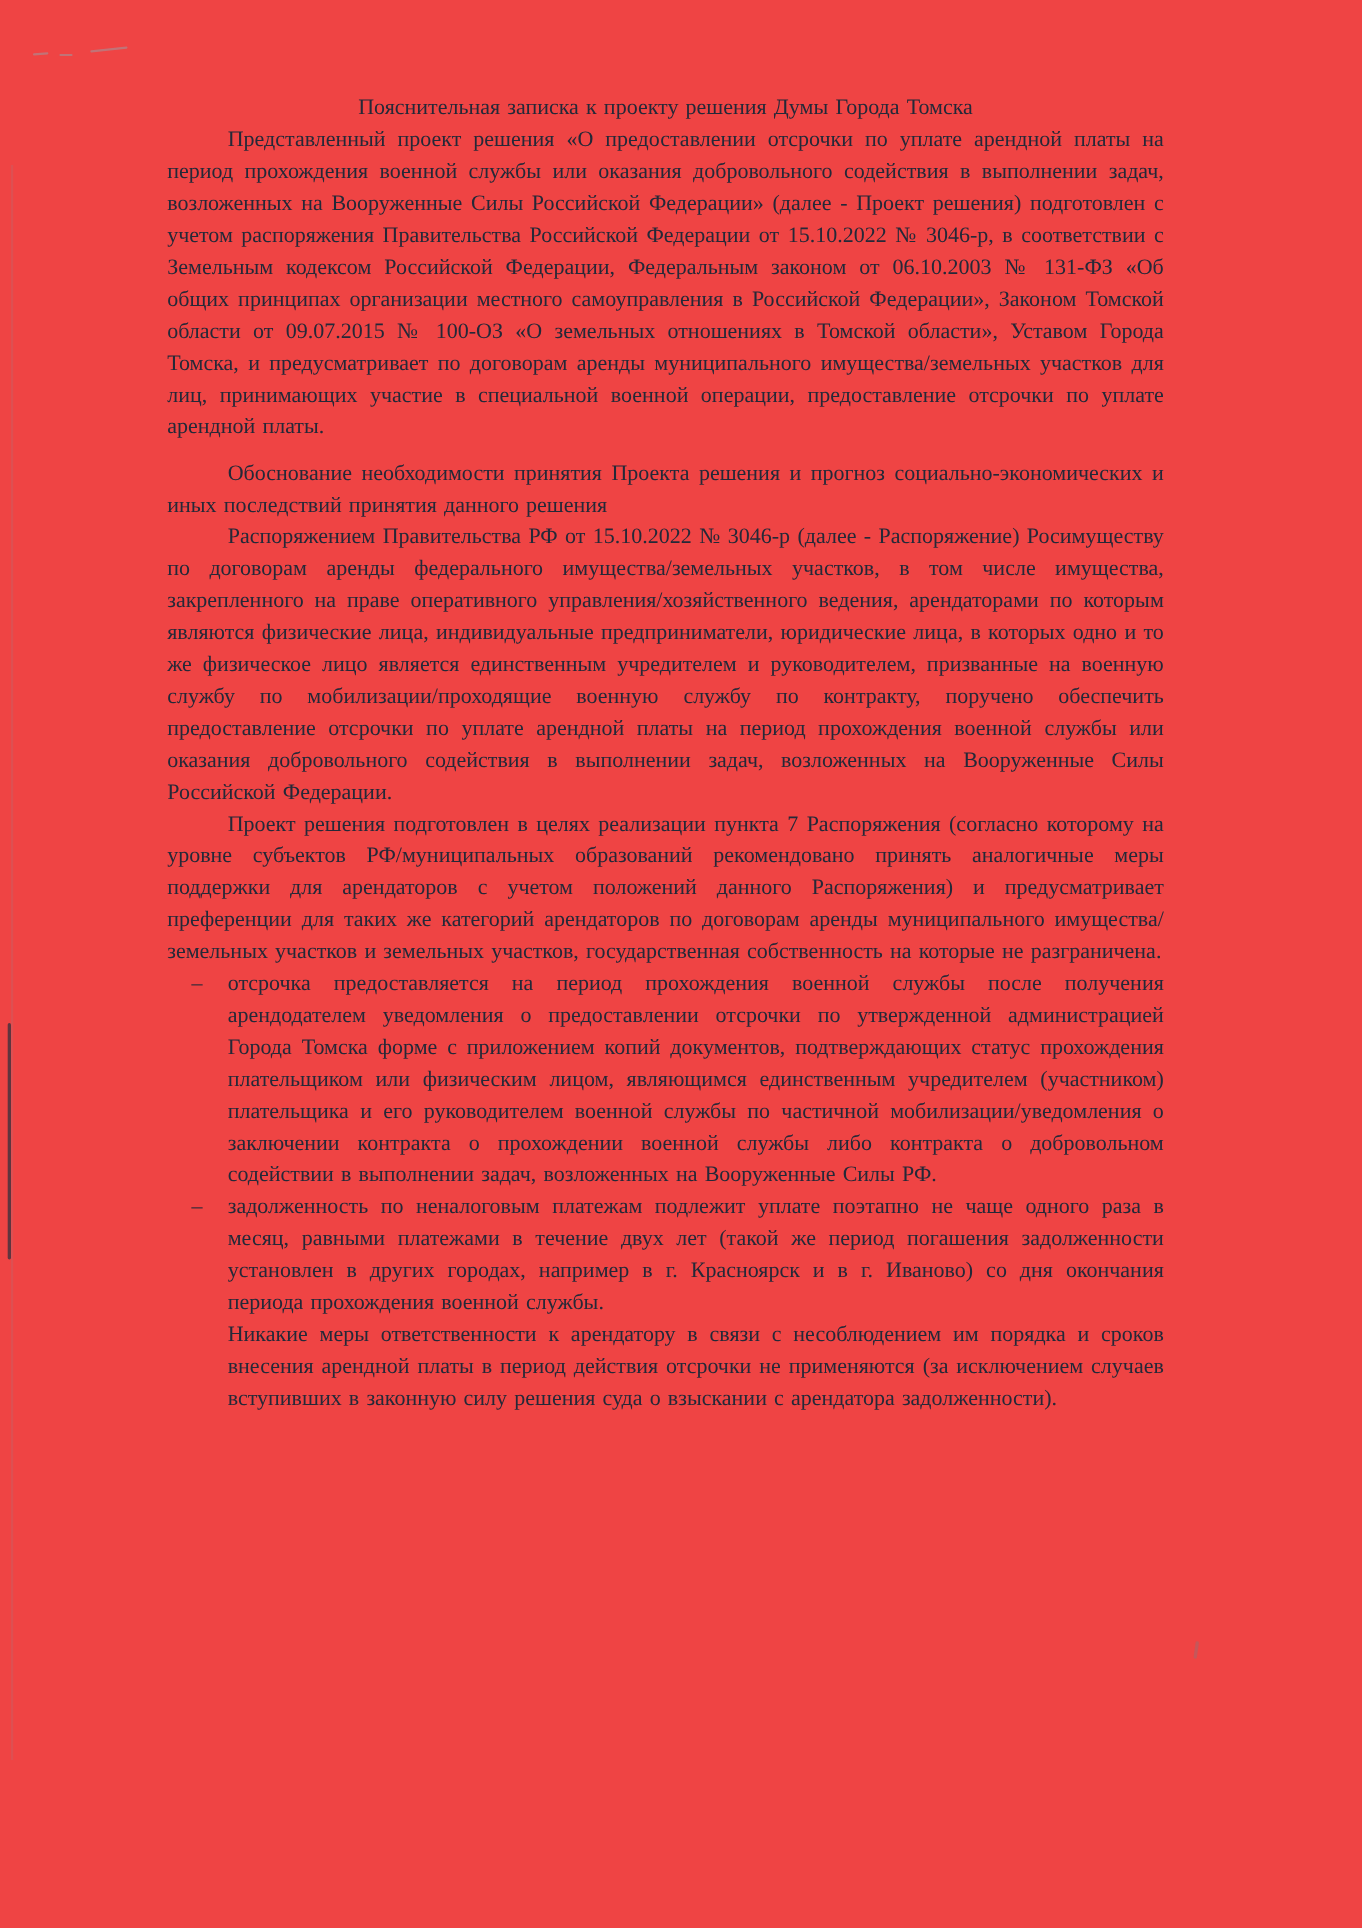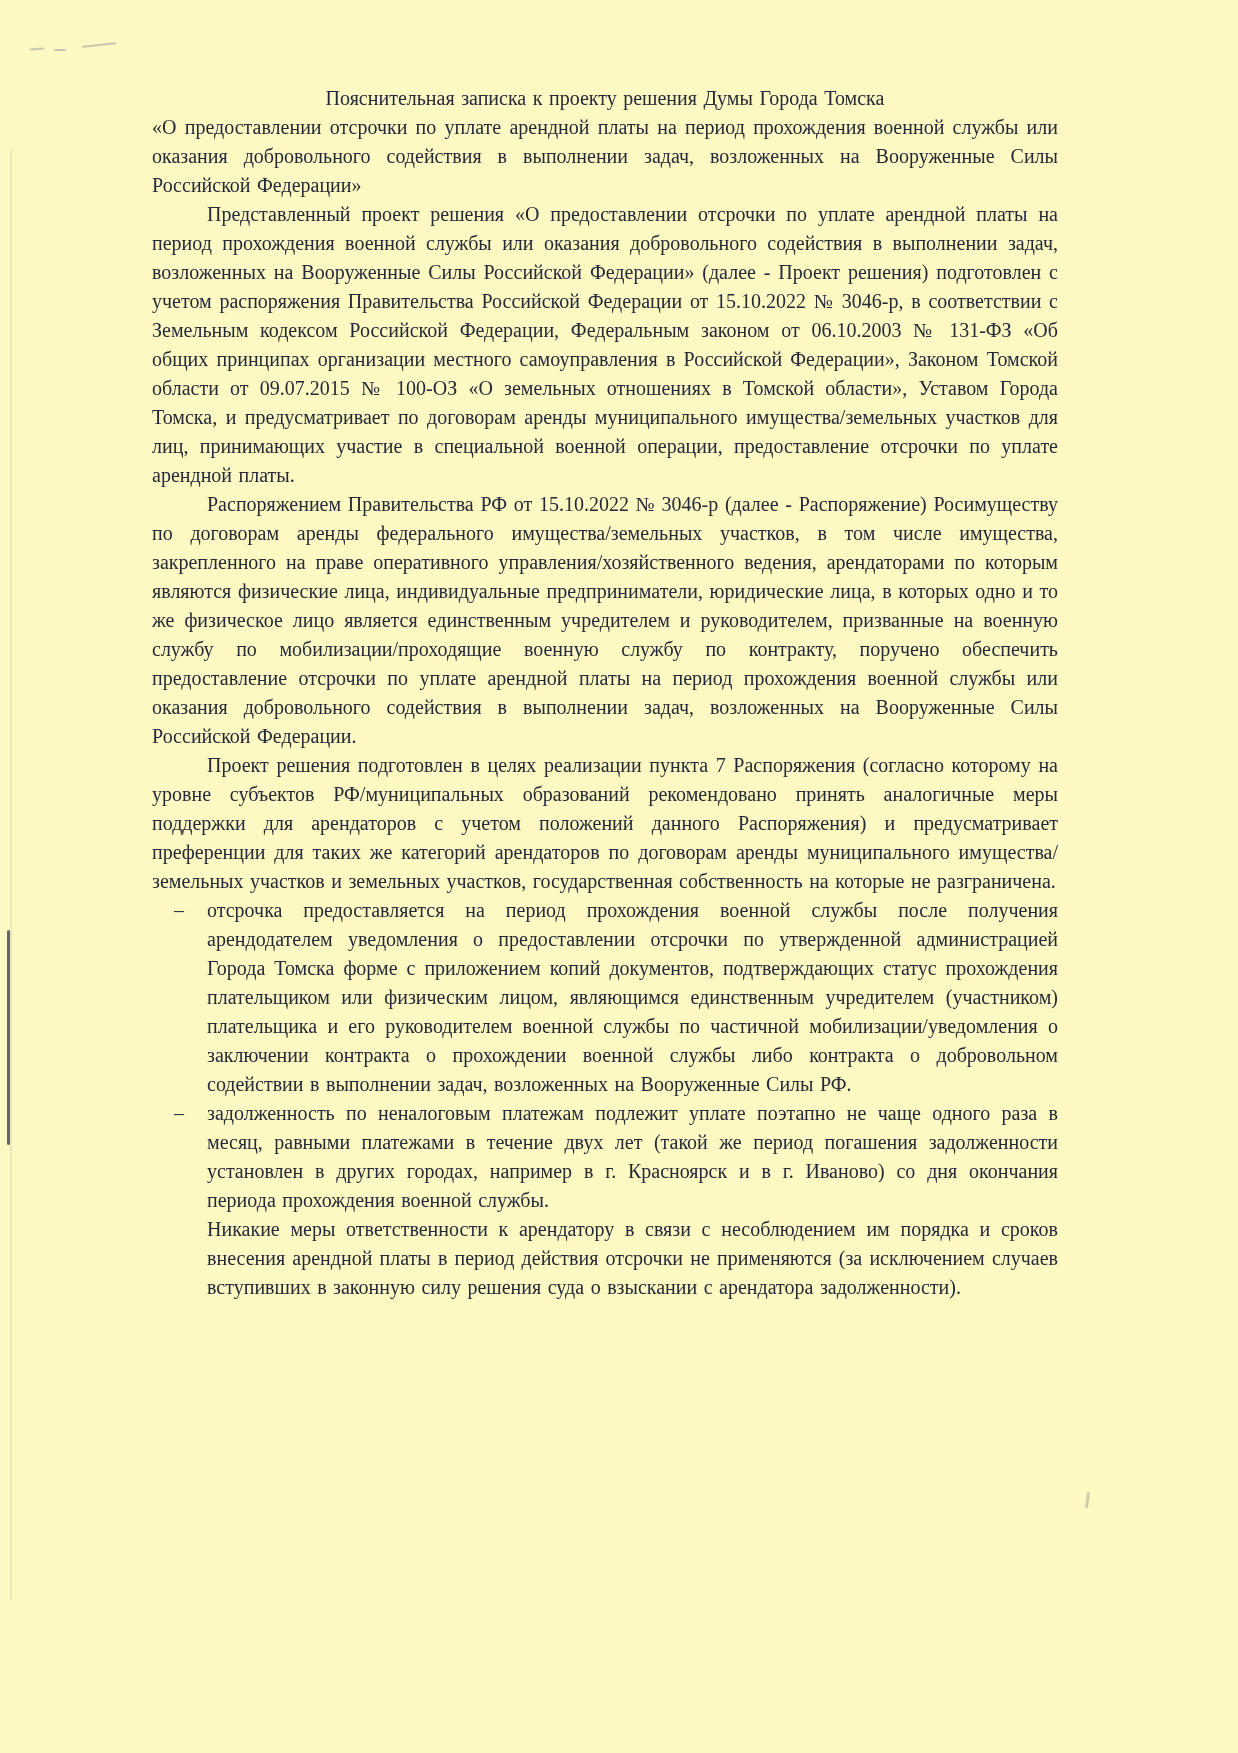--- a/index.html
+++ b/index.html
@@ -1,21 +1,21 @@
 <!DOCTYPE html>
 <html lang="ru"><head>
 <meta charset="utf-8">
 <style>
   * { margin: 0; padding: 0; box-sizing: border-box; }
   html, body { background: #e9e9e9; }
   .page {
     width: 1238px;
     height: 1753px;
     margin: 0 auto;
-    background: #fef9c3;
+    background: #ef4444;
     position: relative;
     font-family: "Liberation Serif", "DejaVu Serif", serif;
     color: #242938;
     overflow: hidden;
   }
   .content {
     position: absolute;
     left: 152px;
     top: 84px;
     width: 906px;
@@ -107,25 +107,25 @@
     <div class="stroke3"></div>
   </div>
   <div class="edge-line-light"></div>
   <div class="edge-line-dark"></div>
   <div class="right-smudge"></div>
 
   <div class="content">
 
     <h1 class="bold center">Пояснительная записка к проекту решения Думы Города Томска</h1>
 
-    <p class="bold justify">«О предоставлении отсрочки по уплате арендной платы на период прохождения военной службы или оказания добровольного содействия в выполнении задач, возложенных на Вооруженные Силы Российской Федерации»</p>
 
 
     <p class="justify indent">Представленный проект решения «О предоставлении отсрочки по уплате арендной платы на период прохождения военной службы или оказания добровольного содействия в выполнении задач, возложенных на Вооруженные Силы Российской Федерации» (далее - Проект решения) подготовлен с учетом распоряжения Правительства Российской Федерации от 15.10.2022 № 3046-р, в соответствии с Земельным кодексом Российской Федерации, Федеральным законом от 06.10.2003 № 131-ФЗ «Об общих принципах организации местного самоуправления в Российской Федерации», Законом Томской области от 09.07.2015 № 100-ОЗ «О земельных отношениях в Томской области», Уставом Города Томска, и предусматривает по договорам аренды муниципального имущества/земельных участков для лиц, принимающих участие в специальной военной операции, предоставление отсрочки по уплате арендной платы.</p>
 
+    <h2 class="bold justify indent gap-before">Обоснование необходимости принятия Проекта решения и прогноз социально-экономических и иных последствий принятия данного решения</h2>
 
     <p class="justify indent">Распоряжением Правительства РФ от 15.10.2022 № 3046-р (далее - Распоряжение) Росимуществу по договорам аренды федерального имущества/земельных участков, в том числе имущества, закрепленного на праве оперативного управления/хозяйственного ведения, арендаторами по которым являются физические лица, индивидуальные предприниматели, юридические лица, в которых одно и то же физическое лицо является единственным учредителем и руководителем, призванные на военную службу по мобилизации/проходящие военную службу по контракту, поручено обеспечить предоставление отсрочки по уплате арендной платы на период прохождения военной службы или оказания добровольного содействия в выполнении задач, возложенных на Вооруженные Силы Российской Федерации.</p>
 
 
     <p class="justify indent">Проект решения подготовлен в целях реализации пункта 7 Распоряжения (согласно которому на уровне субъектов РФ/муниципальных образований рекомендовано принять аналогичные меры поддержки для арендаторов с учетом положений данного Распоряжения) и предусматривает преференции для таких же категорий арендаторов по договорам аренды муниципального имущества/земельных участков и земельных участков, государственная собственность на которые не разграничена.</p>
 
 
     <div class="bullet-list">
       <div class="bullet-item">
         <span class="marker">–</span>

